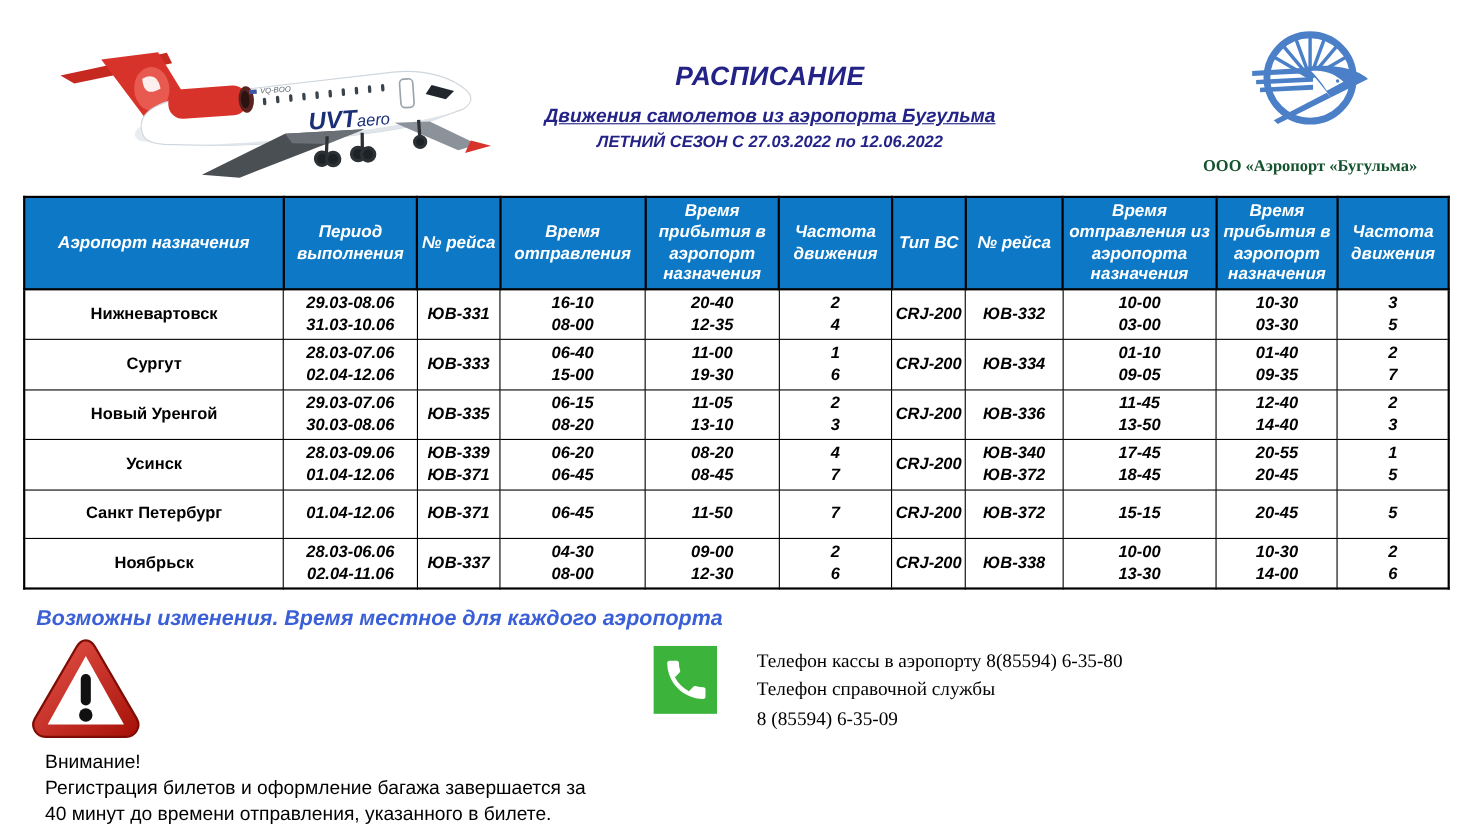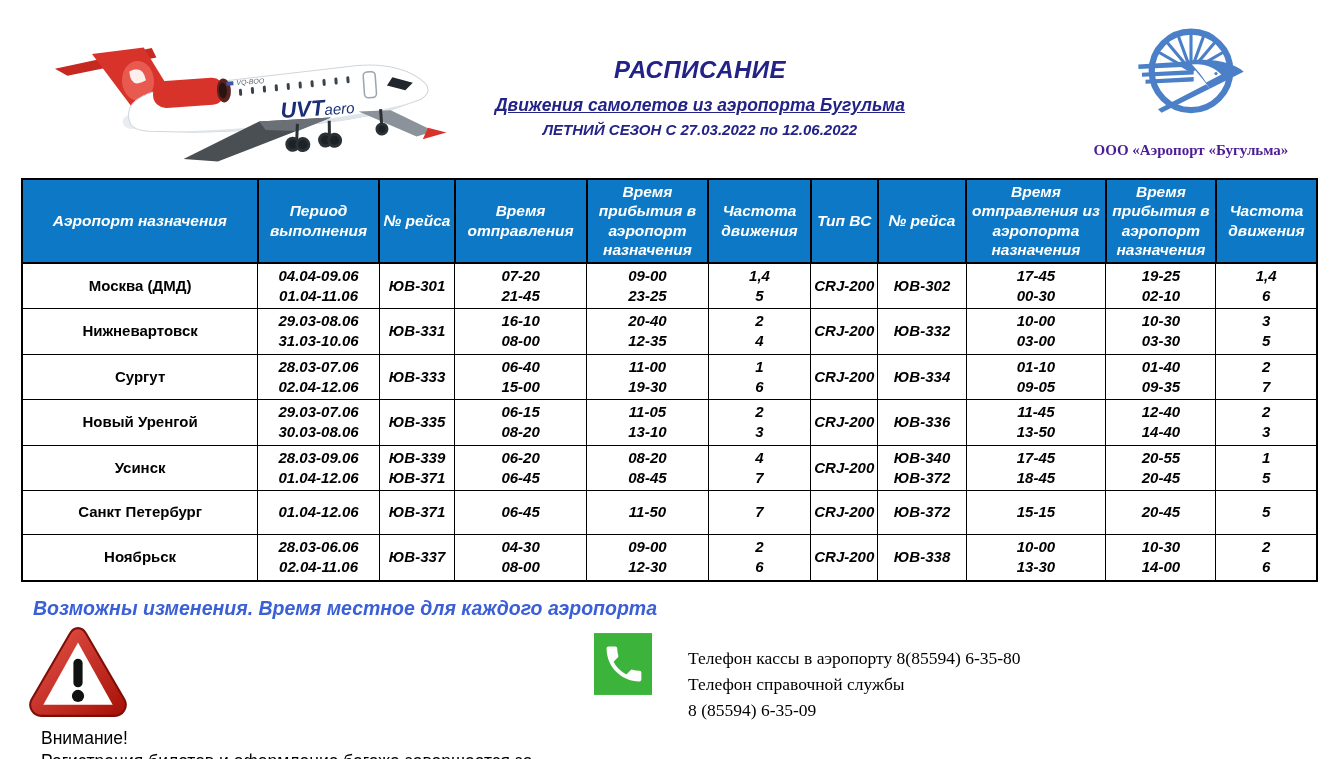--- a/index.html
+++ b/index.html
@@ -16,21 +16,21 @@
     position:absolute; left:430px; top:56px; width:540px; text-align:center;
     color:var(--title-navy); font-weight:bold; font-style:italic;
   }
   .title-main { font-size:24px; letter-spacing:0.5px; }
   .title-sub  { font-size:17.5px; margin-top:11px;text-decoration:underline; }
   .title-season { font-size:15px; margin-top:5px; }
   .logo { position:absolute; left:1062px; top:20px; width:258px; text-align:center; }
   .logo svg { width:116px; height:116px; }
   .logo-caption {
     font-family:"Liberation Serif", serif; font-weight:bold; font-size:15px;
-    color:#4c1d95; margin-top:2px; white-space:nowrap;
+    color:#14532d; margin-top:2px; white-space:nowrap;
   }
   table.schedule {
     border-collapse:collapse; table-layout:fixed; margin-left:21px; width:1297px;
     border:2px solid #000;
   }
   .schedule th, .schedule td { border:1px solid #000; }
   .schedule thead th {
     background:var(--header-blue); color:#fff; font-weight:bold; font-style:italic;
     font-size:15.5px; line-height:1.25; height:82px; padding:2px 3px; border:2px solid #000;
   }
@@ -47,21 +47,21 @@
   .bottom { display:flex; align-items:flex-start; margin-top:5px; }
   .warning { display:flex; align-items:flex-start; margin-left:27px;flex-direction:column; }
   .warning-icon { width:102px; height:94px; flex:none; }
   .warning-text {
     margin-left:14px; margin-top:8px; font-size:17.5px; line-height:1.35;
     white-space:pre-line; color:#000; width:515px;
   }
   .phones { display:flex; align-items:flex-start; margin-left:38px; }
   .phone-icon { width:58px; height:62px; margin-top:8px; flex:none; }
   .phones-text {
-    margin-left:36px; margin-top:20px; font-family:"Liberation Serif", serif;
+    margin-left:36px; margin-top:8px; font-family:"Liberation Serif", serif;
     font-size:17.5px; line-height:1.5; white-space:pre-line; color:#000;
   }
 </style>
 </head>
 <body style="--header-blue: #0D79C6; --title-navy: #232287; --note-blue: #3A5FD6; --warning-red: #CF2119; --phone-green: #3CB43C; --logo-blue: #4B80C8; --plane-red: #D8332A;">
 
 <div class="header">
 
   <svg class="plane" viewBox="0 0 420 150">
     <g transform="rotate(-4 210 80)">
@@ -178,40 +178,20 @@
       <th>Частота движения</th>
       <th>Тип ВС</th>
       <th>№ рейса</th>
       <th>Время отправления из аэропорта назначения</th>
       <th>Время прибытия в аэропорт назначения</th>
       <th>Частота движения</th>
     </tr>
   </thead>
   <tbody>
       <tr>
-        <td class="city">Москва (ДМД)</td>
-        <td>04.04-09.06
-01.04-11.06</td>
-        <td>ЮВ-301</td>
-        <td>07-20
-21-45</td>
-        <td>09-00
-23-25</td>
-        <td>1,4
-5</td>
-        <td>CRJ-200</td>
-        <td>ЮВ-302</td>
-        <td>17-45
-00-30</td>
-        <td>19-25
-02-10</td>
-        <td>1,4
-6</td>
-      </tr>
-      <tr>
         <td class="city">Нижневартовск</td>
         <td>29.03-08.06
 31.03-10.06</td>
         <td>ЮВ-331</td>
         <td>16-10
 08-00</td>
         <td>20-40
 12-35</td>
         <td>2
 4</td>

